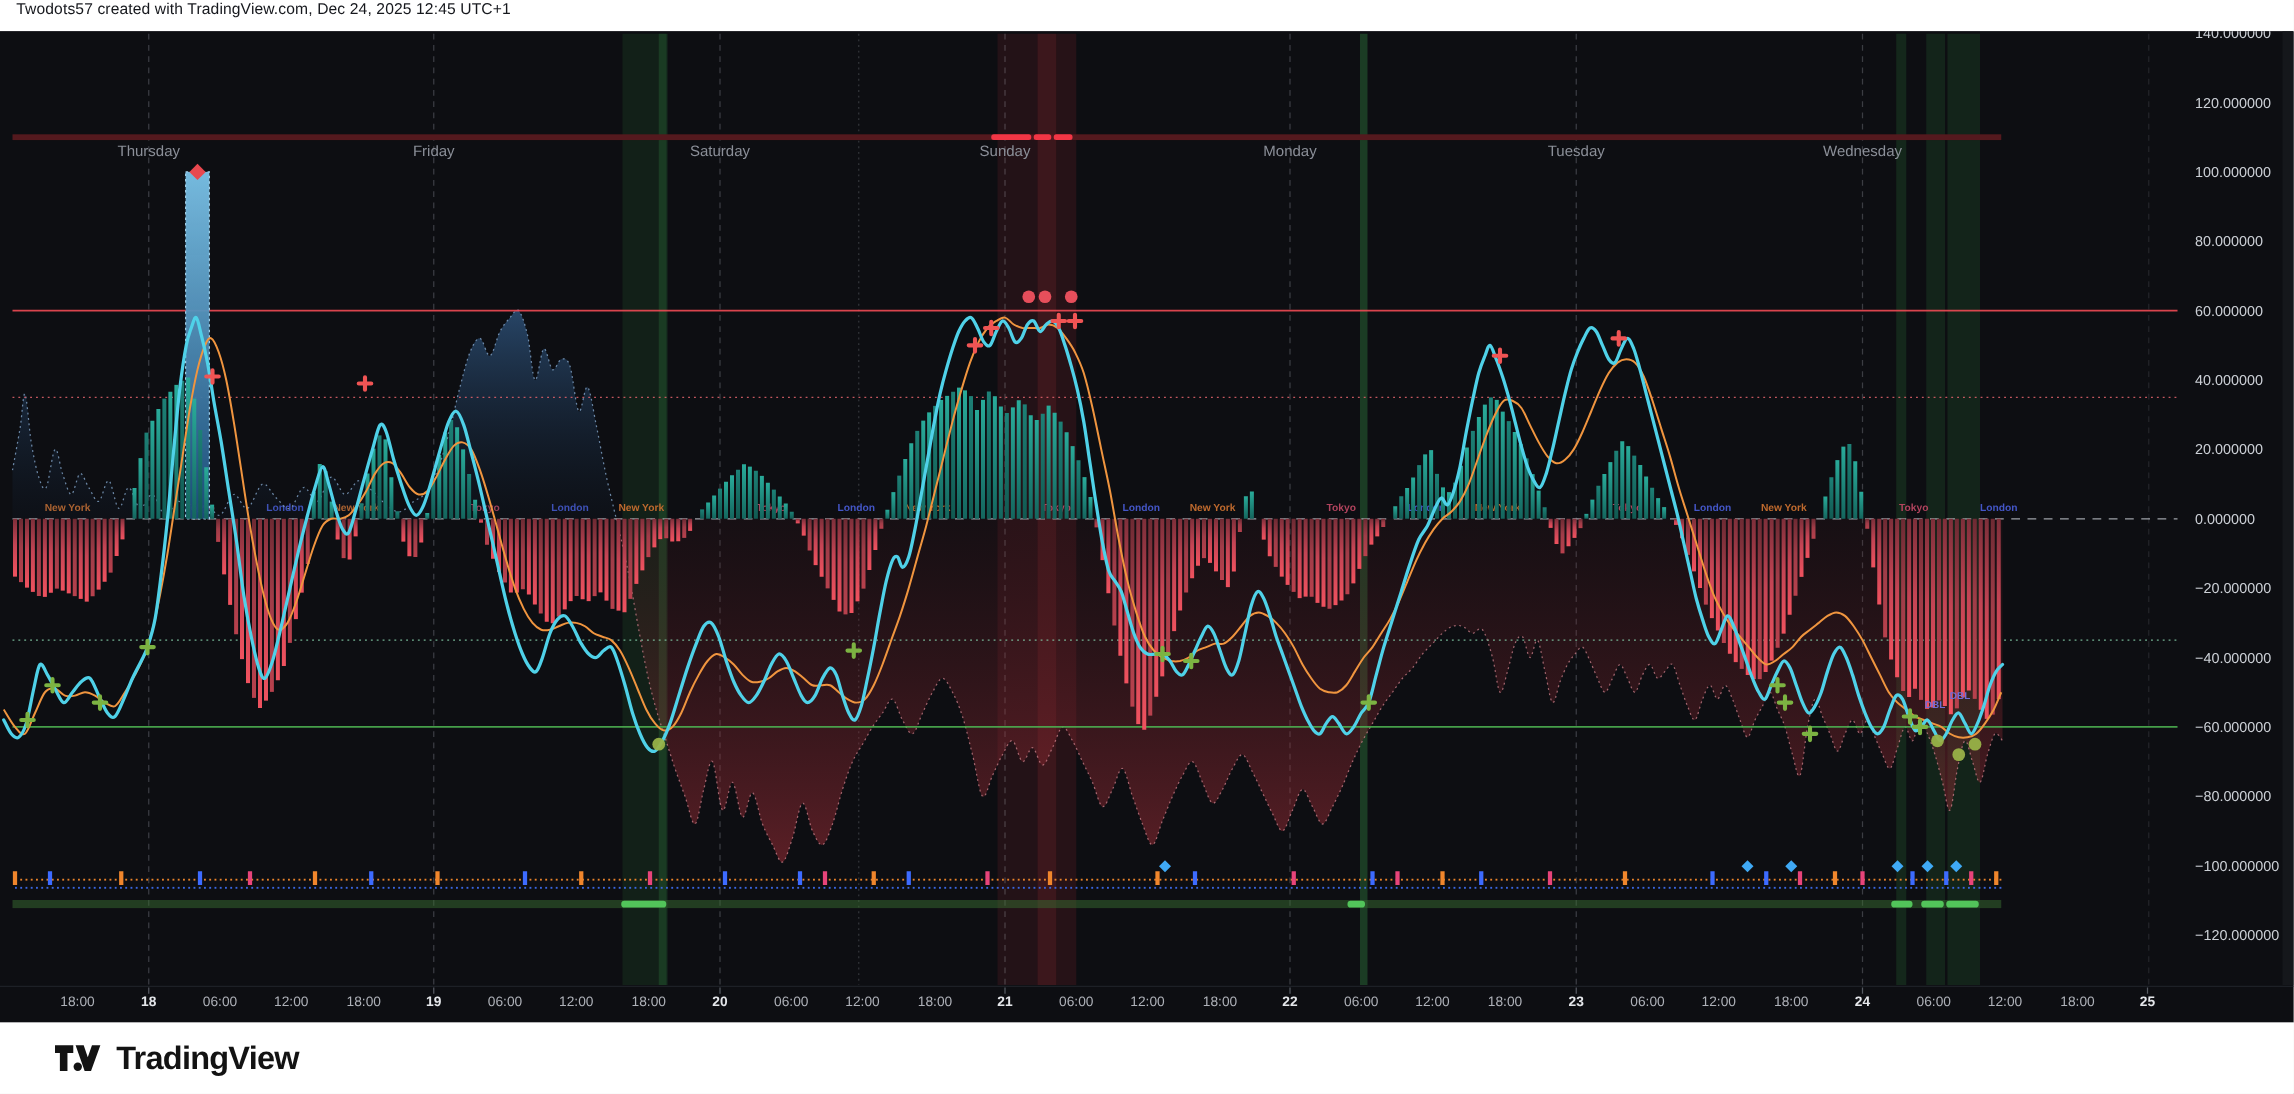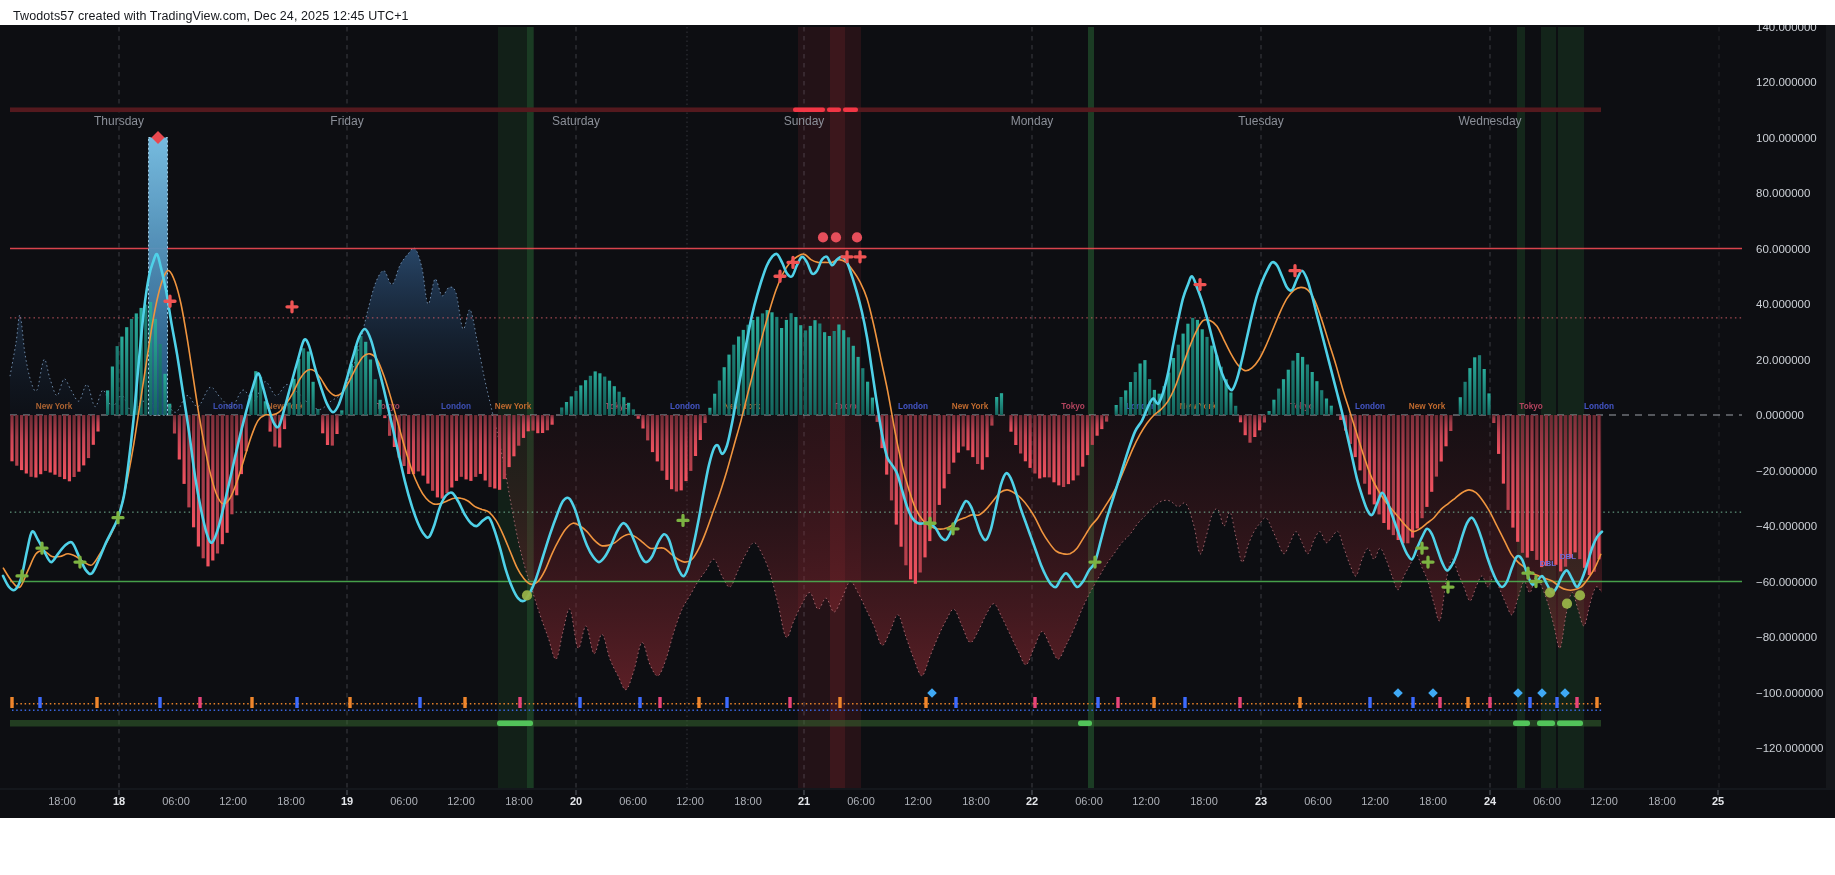--- a/index.html
+++ b/index.html
@@ -1,17 +1,17 @@
 <!DOCTYPE html>
 <html><head>
 <meta charset="utf-8">
 <style>
   html,body{margin:0;padding:0;background:#ffffff;}
   .screen{position:relative;width:1835px;height:875px;overflow:hidden;background:#ffffff;font-family:"Liberation Sans",sans-serif;}
-  .titlebar{position:absolute;top:0;left:0;width:100%;height:23px;background:#ffffff;display:flex;align-items:flex-end;}
+  .titlebar{position:absolute;top:0;left:0;width:100%;height:23px;background:#ffffff;display:flex;align-items:flex-start;}
   .titlebar span{padding-left:13px;font-size:12.5px;color:#16181d;font-weight:500;letter-spacing:.1px;}
   .chart-area{position:absolute;top:25px;left:0;width:1835px;height:793px;background:#0d0e12;}
   .chart-area svg{position:absolute;top:0;left:0;}
   .footer{position:absolute;top:818px;left:0;width:100%;height:57px;background:#ffffff;display:flex;align-items:center;padding-left:44px;box-sizing:border-box;}
   .footer .brand{margin-left:10px;font-size:26px;font-weight:700;color:#131313;letter-spacing:-0.6px;}
   .tv-icon{display:block;}
   text{font-family:"Liberation Sans",sans-serif;}
 </style>
 </head>
 <body>
@@ -1351,13 +1351,23 @@
           <text x="1756" y="449.5" font-size="11.5" fill="#ccd0d6" text-anchor="start" font-weight="normal">−20.000000</text>
           <text x="1756" y="505" font-size="11.5" fill="#ccd0d6" text-anchor="start" font-weight="normal">−40.000000</text>
           <text x="1756" y="560.5" font-size="11.5" fill="#ccd0d6" text-anchor="start" font-weight="normal">−60.000000</text>
           <text x="1756" y="616" font-size="11.5" fill="#ccd0d6" text-anchor="start" font-weight="normal">−80.000000</text>
           <text x="1756" y="671.5" font-size="11.5" fill="#ccd0d6" text-anchor="start" font-weight="normal">−100.000000</text>
           <text x="1756" y="727" font-size="11.5" fill="#ccd0d6" text-anchor="start" font-weight="normal">−120.000000</text>
         </g>
       </svg>
   </div>
 
+  <footer class="footer">
+    <span style="display:flex;align-items:center;">
+      <svg class="tv-icon" width="39" height="27" viewBox="0 0 36 24">
+        <path fill="#131313" d="M0 2.5 H13.5 V8.2 H9.2 V21.5 H3.6 V8.2 H0 Z"></path>
+        <circle fill="#131313" cx="16.8" cy="18.4" r="3.1"></circle>
+        <path fill="#131313" d="M15.2 2.5 h6 l3 8.8 3.1-8.8 h6.2 l-6.9 19 h-4.7 z"></path>
+      </svg>
+    </span>
+    <span class="brand">TradingView</span>
+  </footer>
 </div>
 
 </body></html>

